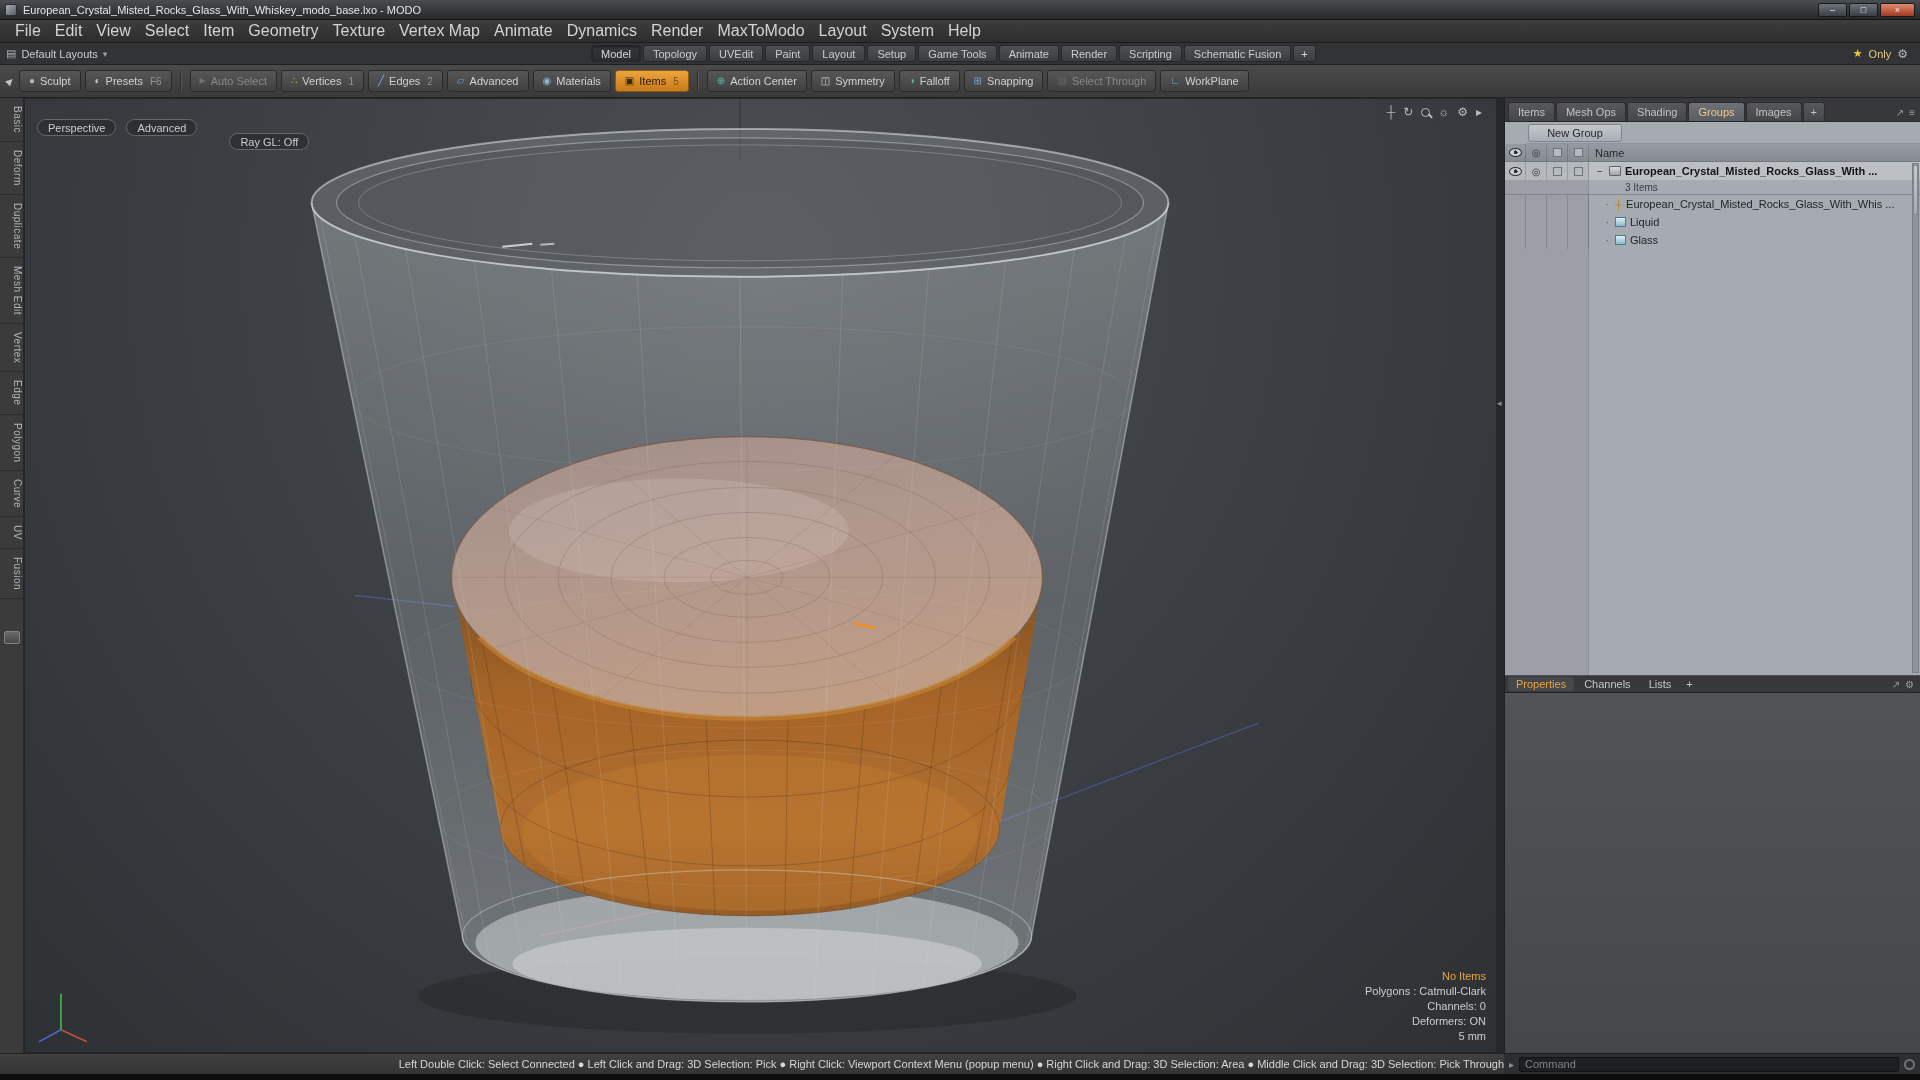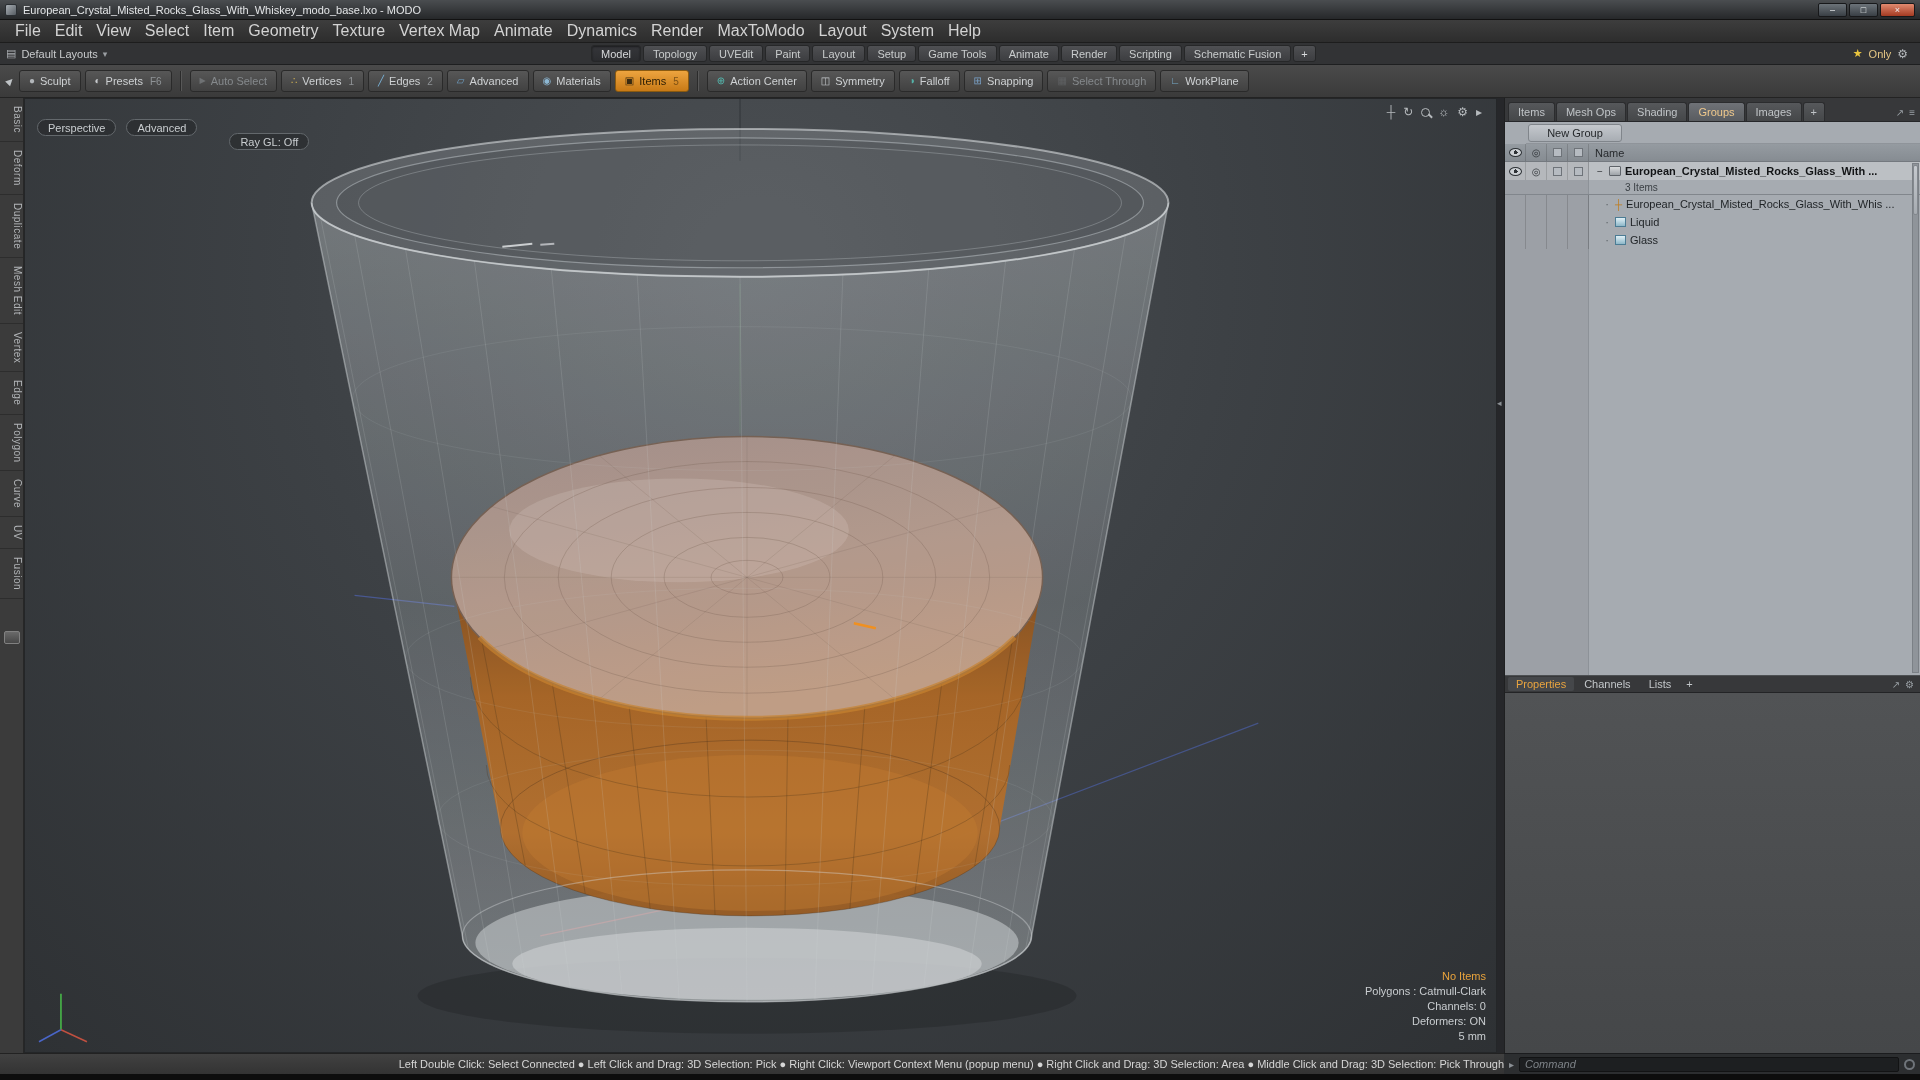--- a/index.html
+++ b/index.html
@@ -114,21 +114,21 @@
   .ptab.active { color:#e9a43f; background:#45474a; }
   .ptab.add { padding:1px 5px; }
   .rp-prop-icons { margin-left:auto; display:flex; gap:5px; color:#9aa0a5; font-size:10px; padding-right:3px; }
   .rp-prop-area { flex:1; background:linear-gradient(#515355,#454749); }
 
   
   .bottom-row { height:21px; display:flex; }
   .statusbar { flex:1; background:linear-gradient(#414141,#333333); border-top:1px solid #222; display:flex; align-items:center; padding-left:19px; font-size:11px; color:#d6d6d6; white-space:nowrap; overflow:hidden;justify-content:flex-end; }
   .rp-command { width:416px; background:#2c2e30; border-top:1px solid #1b1c1e; display:flex; align-items:center; gap:5px; padding:0 5px; }
   .cmd-arrow { color:#8b9095; font-size:10px; }
-  .cmd-input { flex:1; height:15px; background:#1d1f21; border:1px solid #121314; border-radius:2px; color:#c8ccd0; font-size:11px; padding:0 5px; outline:none; font-family:"Liberation Sans",sans-serif;font-style:italic; }
+  .cmd-input { flex:1; height:15px; background:#1d1f21; border:1px solid #121314; border-radius:2px; color:#c8ccd0; font-size:11px; padding:0 5px; outline:none; font-family:"Liberation Sans",sans-serif; }
   .cmd-input::placeholder { color:#7d8287; }
   .cmd-circle { width:11px; height:11px; border-radius:50%; border:2px solid #6f747a; flex:none; }
   .bottomstrip { height:6px; background:#0d0d0d; }
 </style>
 </head>
 <body>
 
 <div id="app">
 
   <div class="titlebar">

